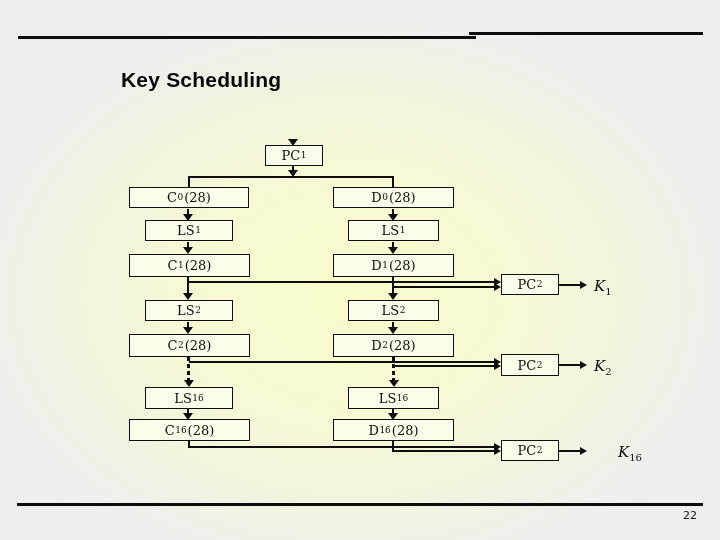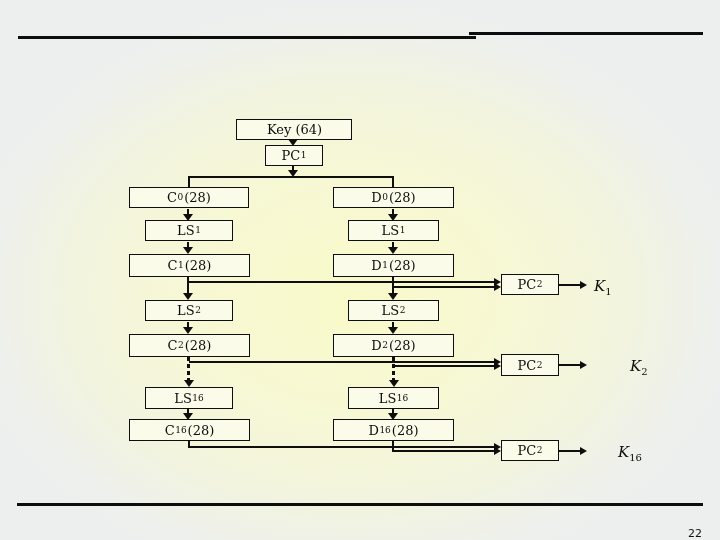--- a/index.html
+++ b/index.html
@@ -8,21 +8,21 @@
     background: radial-gradient(ellipse 400px 300px at 350px 295px,
       #f9fac9 0%, #f7f8d4 40%, #f2f4de 68%, #eef0ec 90%, #edefef 100%);
     font-family:"DejaVu Serif", serif;
   }
   .rule { position:absolute; background:#0d0d0d; }
   .title {
     position:absolute; left:121px; top:68px;
     font:700 21px "Liberation Sans", sans-serif; color:#050505; letter-spacing:0.2px;
   }
   .page-num {
-    position:absolute; left:678px; top:527px; width:24px; text-align:right;
+    position:absolute; left:678px; top:509px; width:24px; text-align:center;
     font:11px "DejaVu Sans", sans-serif; color:#111;
   }
   .box {
     position:absolute; box-sizing:border-box;
     border:1px solid #0e0e0e; background:#fbfbe9;
     display:flex; align-items:center; justify-content:center;
     font-size:13px; color:#0c0c0c; white-space:nowrap;
   }
   .box .b   { }
   .box .sfx { font-style:normal; margin-left:1px; }
@@ -49,25 +49,23 @@
 </style>
 </head>
 <body>
 
 <div class="slide">
 
   <div class="rule" style="left:18px;  top:36px;  width:458px; height:3px;"></div>
   <div class="rule" style="left:469px; top:32px;  width:234px; height:3px;"></div>
   <div class="rule" style="left:17px;  top:503px; width:686px; height:3px;"></div>
 
+  <div class="title">Key Scheduling</div>
   <div class="page-num">22</div>
 
-  <div class="box" style="left:236px; top:119px; width:116px; height:21px;">
-    <span class="sfx">Key (64)</span>
-  </div>
   <div class="va" style="left:292px; top:139px; height:0px;"></div>
 
   <div class="box" style="left:265px; top:145px; width:58px; height:21px;">
     <span class="b">PC</span>
       <sub>1</sub>
   </div>
   <div class="va" style="left:292px; top:166px; height:4px;"></div>
 
   <div class="hl" style="left:188px; top:176px; width:206px;"></div>
   <div class="vl" style="left:188px; top:176px; height:11px;"></div>
@@ -147,21 +145,21 @@
   <div class="ha" style="left:189px; top:361px; width:305px;"></div>
   <div class="ha" style="left:394px; top:365px; width:100px;"></div>
   <div class="va dot" style="left:187px; top:357px; height:23px;"></div>
   <div class="va dot" style="left:392px; top:357px; height:23px;"></div>
 
   <div class="box" style="left:501px; top:354px; width:58px; height:22px;">
     <span class="b">PC</span>
       <sub>2</sub>
   </div>
   <div class="ha" style="left:559px; top:364px; width:21px;"></div>
-  <div class="k-label" style="left:594px; top:357px;margin-left:36px;">
+  <div class="k-label" style="left:594px; top:357px;">
     <span>K</span><sub>2</sub>
   </div>
 
   <div class="box" style="left:145px; top:387px; width:88px; height:22px;">
     <span class="b">LS</span>
       <sub>16</sub>
   </div>
   <div class="box" style="left:348px; top:387px; width:91px; height:22px;">
     <span class="b">LS</span>
       <sub>16</sub>

